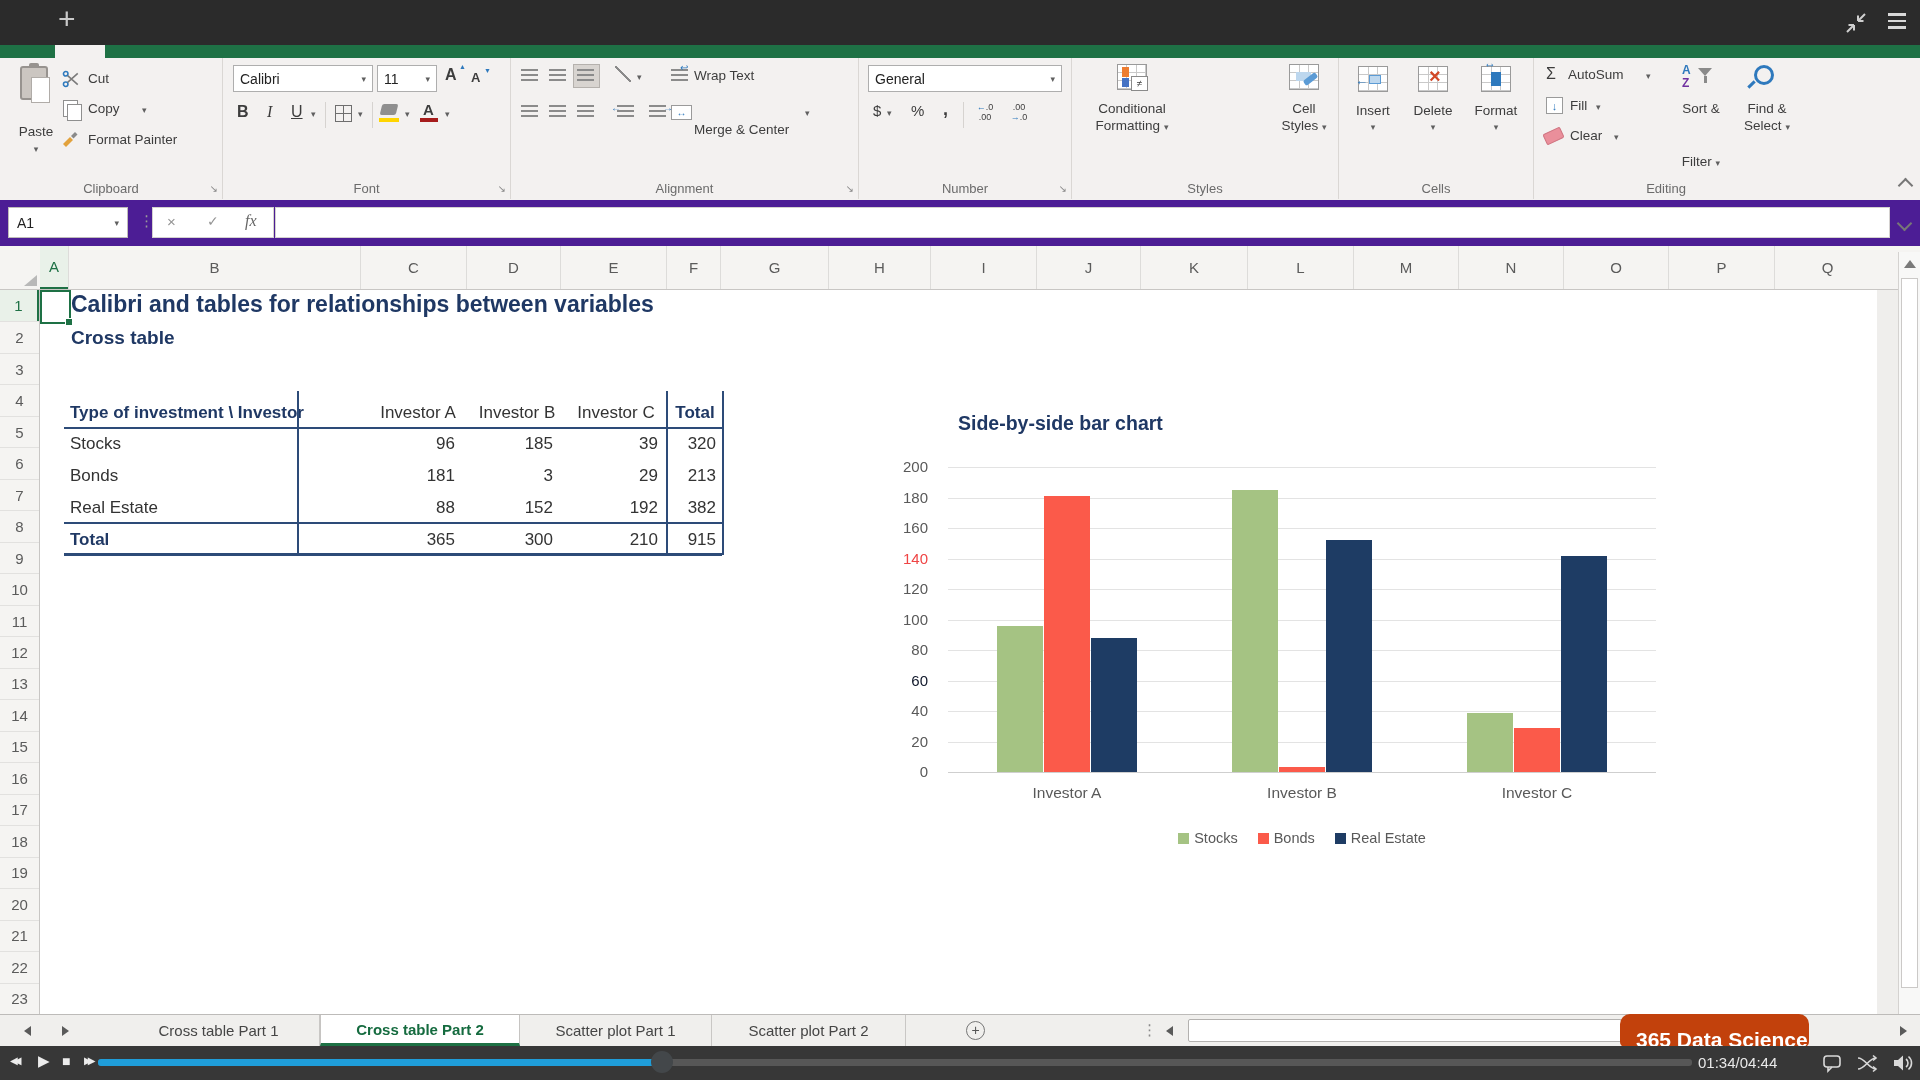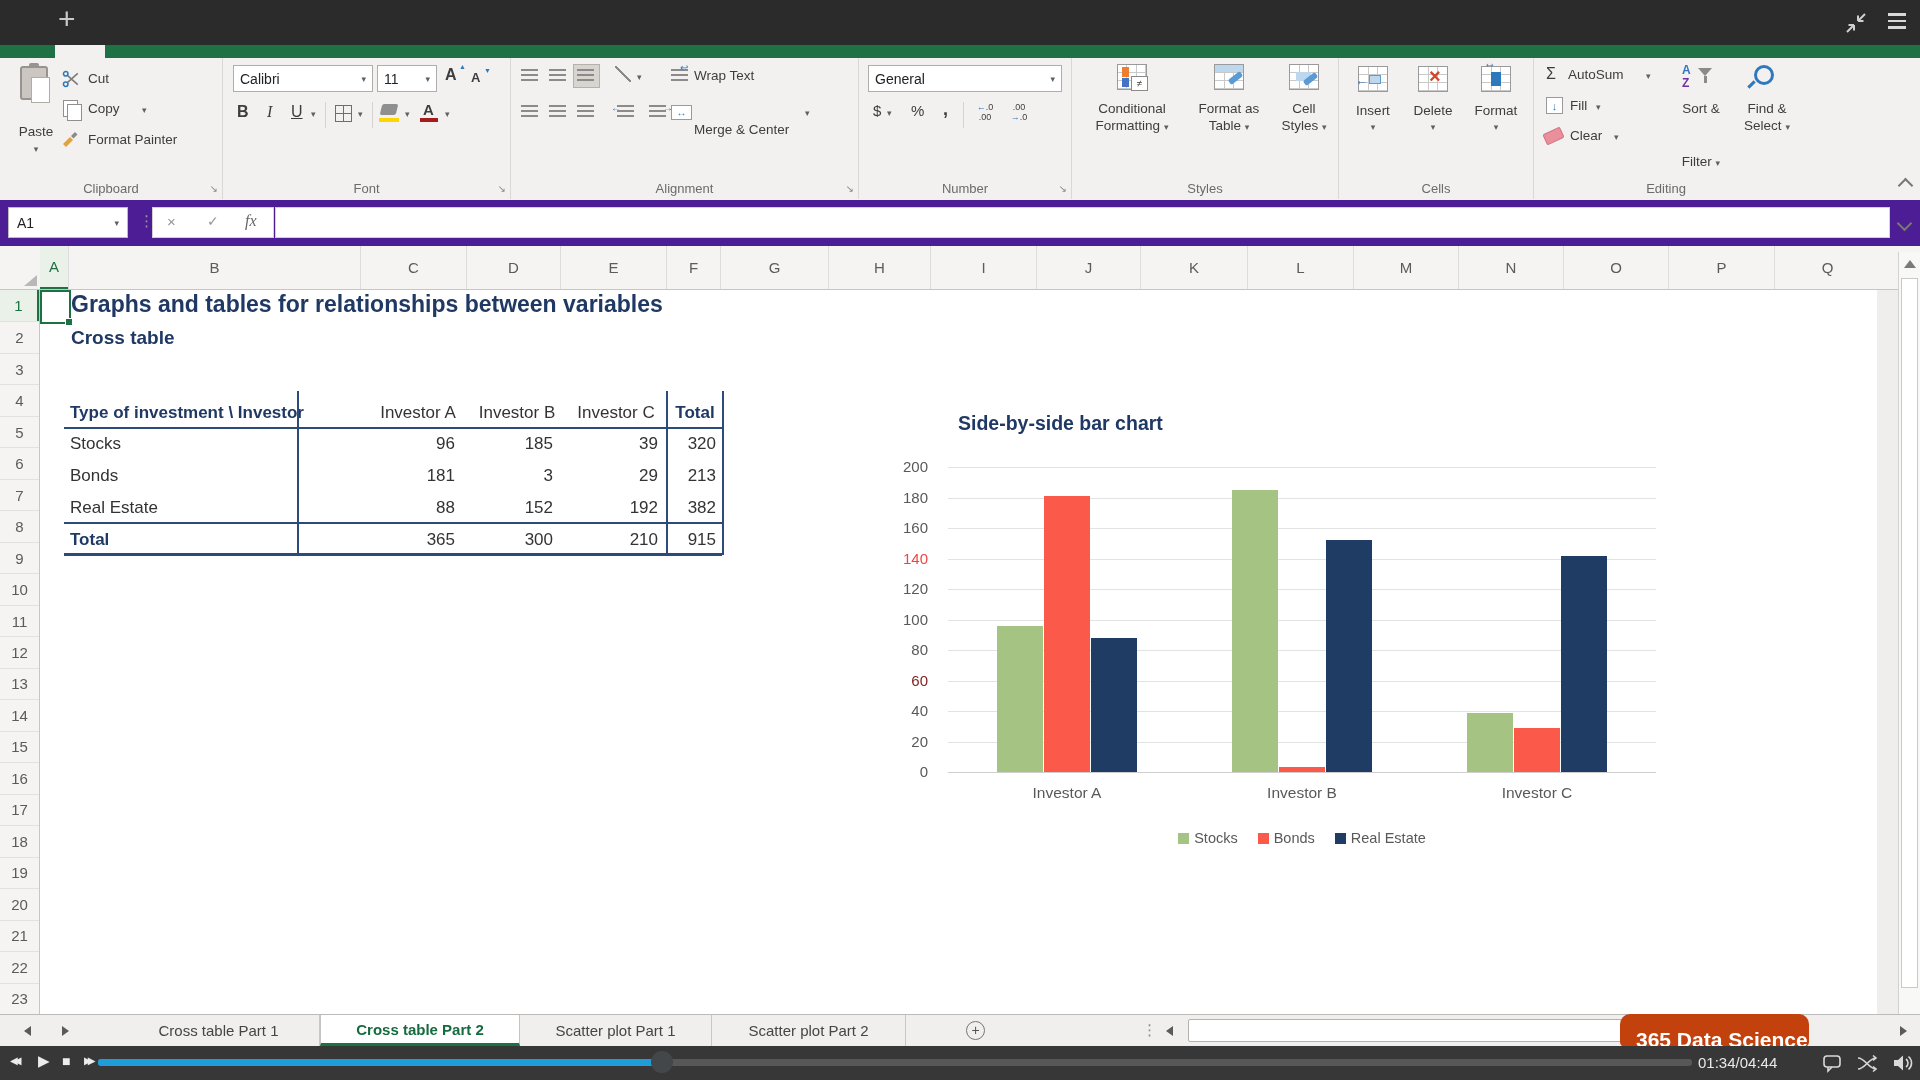--- a/index.html
+++ b/index.html
@@ -190,28 +190,20 @@
     <div class="rg" style="left:1072px;width:266px;">
       <div class="abs" style="left:8px;top:4px;width:104px;height:112px;">
         <span class="grd abs" style="left:37px;top:2px;">
           <i style="left:4px;top:2px;width:7px;height:10px;background:#ed7d31;"></i>
           <i style="left:4px;top:13px;width:7px;height:9px;background:#4472c4;"></i>
           <i style="left:13px;top:11px;width:15px;height:13px;background:#fff;border:1px solid #8a8a8a;font-size:10px;line-height:13px;text-align:center;color:#3d3d3d;font-style:normal;"><span>≠</span></i>
         </span>
         <div class="bt2 abs" style="top:38px;">Conditional</div>
         <div class="bt2 abs" style="top:55px;"><span>Formatting</span> <span class="car">▾</span></div>
       </div>
-      <div class="abs" style="left:114px;top:4px;width:86px;height:112px;">
-        <span class="grd abs" style="left:28px;top:2px;">
-          <i style="left:0;top:0;width:28px;height:7px;background:#bdd7ee;"></i>
-          <i style="left:13px;top:10px;width:15px;height:6px;background:#5b9bd5;transform:rotate(-38deg);border-radius:2px;"></i>
-        </span>
-        <div class="bt2 abs" style="top:38px;">Format as</div>
-        <div class="bt2 abs" style="top:55px;"><span>Table</span> <span class="car">▾</span></div>
-      </div>
       <div class="abs" style="left:202px;top:4px;width:60px;height:112px;">
         <span class="grd abs" style="left:15px;top:2px;">
           <i style="left:6px;top:7px;width:15px;height:9px;background:#bdd7ee;"></i>
           <i style="left:13px;top:11px;width:15px;height:6px;background:#5b9bd5;transform:rotate(-38deg);border-radius:2px;"></i>
         </span>
         <div class="bt2 abs" style="top:38px;">Cell</div>
         <div class="bt2 abs" style="top:55px;"><span>Styles</span> <span class="car">▾</span></div>
       </div>
       <div class="glab">Styles</div>
     </div>
@@ -336,21 +328,21 @@
       <div style="position: absolute; left: 0px; top: 598.12px; width: 100%; height: 31.48px; box-sizing: border-box; display: flex; align-items: center; justify-content: center; font-size: 15px; color: rgb(91, 91, 91); border-top: 1px solid rgb(226, 225, 223);">20</div>
       <div style="position: absolute; left: 0px; top: 629.6px; width: 100%; height: 31.48px; box-sizing: border-box; display: flex; align-items: center; justify-content: center; font-size: 15px; color: rgb(91, 91, 91); border-top: 1px solid rgb(226, 225, 223);">21</div>
       <div style="position: absolute; left: 0px; top: 661.08px; width: 100%; height: 31.48px; box-sizing: border-box; display: flex; align-items: center; justify-content: center; font-size: 15px; color: rgb(91, 91, 91); border-top: 1px solid rgb(226, 225, 223);">22</div>
       <div style="position: absolute; left: 0px; top: 692.56px; width: 100%; height: 31.48px; box-sizing: border-box; display: flex; align-items: center; justify-content: center; font-size: 15px; color: rgb(91, 91, 91); border-top: 1px solid rgb(226, 225, 223);">23</div>
     </div>
 
   <div class="abs" style="left:0;top:0;width:1920px;height:1014px;" id="sheetContent">
 
     <div class="abs" style="left:40px;top:290px;width:27px;height:30px;border:2px solid #1e7145;background:#fff;"></div>
     <div class="abs" style="left:65px;top:318px;width:6px;height:6px;background:#1e7145;border:1px solid #fff;"></div>
-    <div class="abs" style="left:71px;top:291px;font-size:23px;font-weight:bold;color:#1f3864;white-space:nowrap;">Graphs and tables for relationships between variables</div>
+    <div class="abs" style="left:71px;top:291px;font-size:23px;font-weight:bold;color:#1f3864;white-space:nowrap;">Calibri and tables for relationships between variables</div>
     <div class="abs" style="left:71px;top:327px;font-size:19px;font-weight:bold;color:#1f3864;">Cross table</div>
   <div style="position: absolute; left: 70px; top: 397px; height: 31px; display: flex; align-items: center; font-size: 17px; font-weight: bold; color: rgb(31, 56, 100); white-space: nowrap;">Type of investment \ Investor</div>
       <div style="position: absolute; left: 363px; top: 397px; width: 110px; height: 31px; display: flex; align-items: center; justify-content: center; font-size: 17px; color: rgb(51, 51, 51); font-weight: normal;">Investor A</div>
       <div style="position: absolute; left: 462px; top: 397px; width: 110px; height: 31px; display: flex; align-items: center; justify-content: center; font-size: 17px; color: rgb(51, 51, 51); font-weight: normal;">Investor B</div>
       <div style="position: absolute; left: 561px; top: 397px; width: 110px; height: 31px; display: flex; align-items: center; justify-content: center; font-size: 17px; color: rgb(51, 51, 51); font-weight: normal;">Investor C</div>
       <div style="position: absolute; left: 665px; top: 397px; width: 60px; height: 31px; display: flex; align-items: center; justify-content: center; font-size: 17px; color: rgb(31, 56, 100); font-weight: bold;">Total</div>
       <div style="position: absolute; left: 70px; top: 428px; height: 32px; display: flex; align-items: center; font-size: 17px; color: rgb(51, 51, 51); font-weight: normal;">Stocks</div>
       <div style="position: absolute; left: 360px; top: 428px; width: 95px; height: 32px; display: flex; align-items: center; justify-content: flex-end; font-size: 17px; color: rgb(51, 51, 51);">96</div>
       <div style="position: absolute; left: 458px; top: 428px; width: 95px; height: 32px; display: flex; align-items: center; justify-content: flex-end; font-size: 17px; color: rgb(51, 51, 51);">185</div>
       <div style="position: absolute; left: 563px; top: 428px; width: 95px; height: 32px; display: flex; align-items: center; justify-content: flex-end; font-size: 17px; color: rgb(51, 51, 51);">39</div>
@@ -377,21 +369,21 @@
       <div style="position: absolute; left: 666px; top: 391px; width: 1.5px; height: 164px; background: rgb(45, 75, 120);"></div>
       <div style="position: absolute; left: 722px; top: 391px; width: 1.5px; height: 164px; background: rgb(45, 75, 120);"></div>
       <div style="position: absolute; left: 958px; top: 412px; font-size: 19.5px; font-weight: bold; color: rgb(31, 56, 100);">Side-by-side bar chart</div>
       <div style="position: absolute; left: 948px; top: 772px; width: 708px; height: 1px; background: rgb(207, 207, 207);"></div>
       <div style="position: absolute; left: 878px; top: 763px; width: 50px; text-align: right; font-size: 15px; color: rgb(89, 89, 89);">0</div>
       <div style="position: absolute; left: 948px; top: 741.5px; width: 708px; height: 1px; background: rgb(227, 227, 227);"></div>
       <div style="position: absolute; left: 878px; top: 732.5px; width: 50px; text-align: right; font-size: 15px; color: rgb(89, 89, 89);">20</div>
       <div style="position: absolute; left: 948px; top: 711px; width: 708px; height: 1px; background: rgb(227, 227, 227);"></div>
       <div style="position: absolute; left: 878px; top: 702px; width: 50px; text-align: right; font-size: 15px; color: rgb(89, 89, 89);">40</div>
       <div style="position: absolute; left: 948px; top: 680.5px; width: 708px; height: 1px; background: rgb(227, 227, 227);"></div>
-      <div style="position: absolute; left: 878px; top: 671.5px; width: 50px; text-align: right; font-size: 15px; color: #7f1d1d;">60</div>
+      <div style="position: absolute; left: 878px; top: 671.5px; width: 50px; text-align: right; font-size: 15px; color: #0f172a;">60</div>
       <div style="position: absolute; left: 948px; top: 650px; width: 708px; height: 1px; background: rgb(227, 227, 227);"></div>
       <div style="position: absolute; left: 878px; top: 641px; width: 50px; text-align: right; font-size: 15px; color: rgb(89, 89, 89);">80</div>
       <div style="position: absolute; left: 948px; top: 619.5px; width: 708px; height: 1px; background: rgb(227, 227, 227);"></div>
       <div style="position: absolute; left: 878px; top: 610.5px; width: 50px; text-align: right; font-size: 15px; color: rgb(89, 89, 89);">100</div>
       <div style="position: absolute; left: 948px; top: 589px; width: 708px; height: 1px; background: rgb(227, 227, 227);"></div>
       <div style="position: absolute; left: 878px; top: 580px; width: 50px; text-align: right; font-size: 15px; color: rgb(89, 89, 89);">120</div>
       <div style="position: absolute; left: 948px; top: 558.5px; width: 708px; height: 1px; background: rgb(227, 227, 227);"></div>
       <div style="position: absolute; left: 878px; top: 549.5px; width: 50px; text-align: right; font-size: 15px; color: #ef4444;">140</div>
       <div style="position: absolute; left: 948px; top: 528px; width: 708px; height: 1px; background: rgb(227, 227, 227);"></div>
       <div style="position: absolute; left: 878px; top: 519px; width: 50px; text-align: right; font-size: 15px; color: rgb(89, 89, 89);">160</div>

